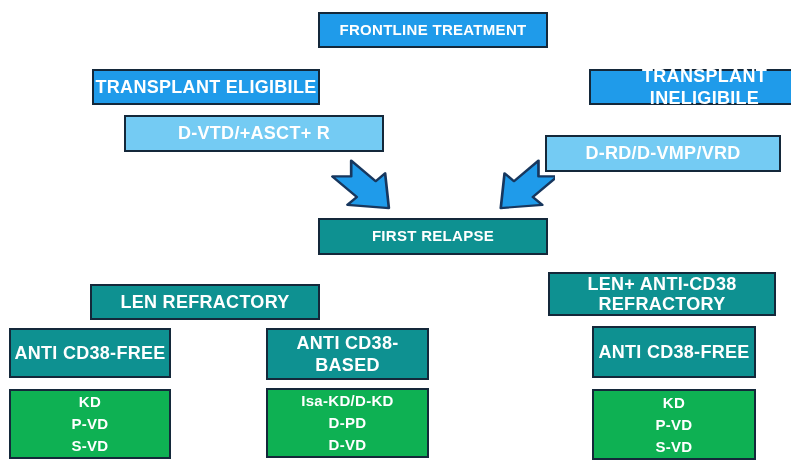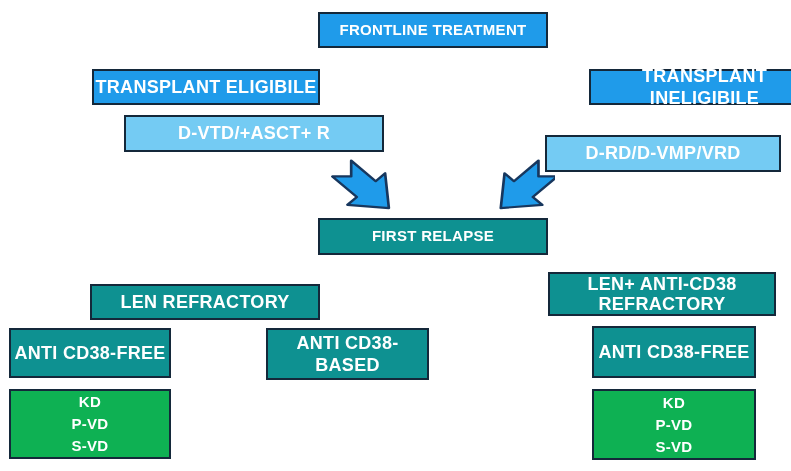--- a/index.html
+++ b/index.html
@@ -117,20 +117,25 @@
   <div class="box teal pos-cd38-free-right">
     <span>ANTI CD38-FREE</span>
   </div>
 
   <div class="box green pos-green-left">
     <span>KD</span>
     <span>P-VD</span>
     <span>S-VD</span>
   </div>
 
+  <div class="box green pos-green-center">
+    <span>Isa-KD/D-KD</span>
+    <span>D-PD</span>
+    <span>D-VD</span>
+  </div>
 
   <div class="box green pos-green-right">
     <span>KD</span>
     <span>P-VD</span>
     <span>S-VD</span>
   </div>
 
 </div>
 
 </body></html>

